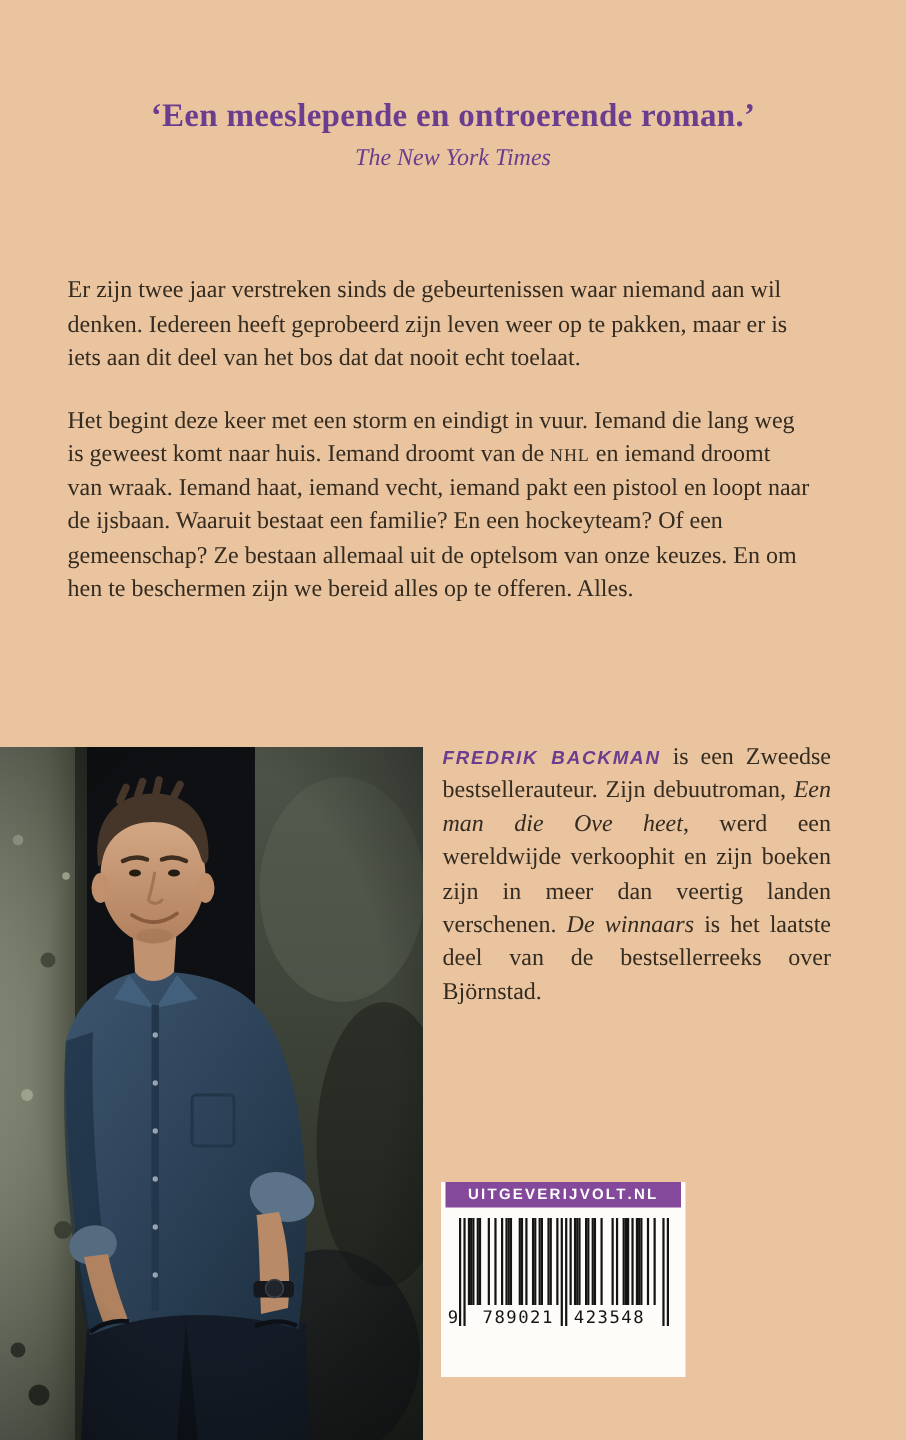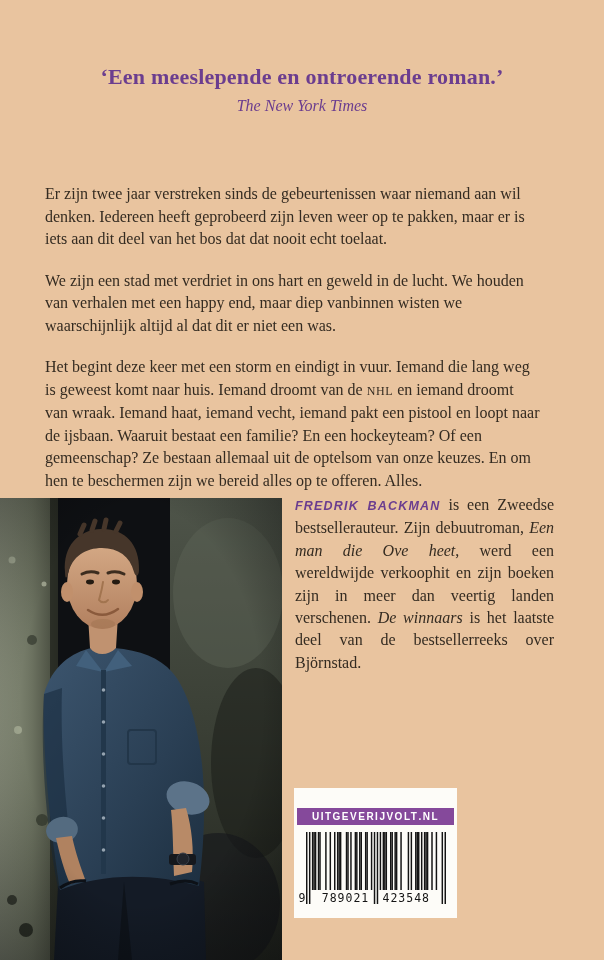--- a/index.html
+++ b/index.html
@@ -24,21 +24,21 @@
   
   .photo{position:absolute; left:0; top:498px; width:282px; height:462px; display:block;}
   
   .bio{position:absolute; left:295px; top:494px; width:259px;
     font-size:16px; line-height:22.4px; text-align:justify;}
   .author-name{font-family:"Liberation Sans", sans-serif; font-weight:bold;
     font-size:12.5px; letter-spacing:1.2px; color:var(--accent);font-style:italic;}
   .btitle{font-style:italic;}
   
   .barcode-box{position:absolute; left:294px; top:788px; width:163px; height:130px; background:var(--box);}
-  .banner{margin:20px 3px 0 3px; height:17px; background:var(--banner); color:#fff;
+  .banner{margin:0 3px 0 3px; height:17px; background:var(--banner); color:#fff;
     font-family:"Liberation Sans", sans-serif; font-size:10px; font-weight:bold;
     letter-spacing:1.5px; display:flex; align-items:center; justify-content:center;}
   .banner .volt{font-weight:900;}
   .barcode-wrap{position:relative; width:140px; margin:7px auto 0 auto; height:90px;}
   .bars{position:absolute; left:0; top:0; width:140px; height:74px;}
   .digits{position:absolute; left:-7px; top:59px; width:154px; height:16px;
     font-family:"DejaVu Sans Mono", monospace; font-size:11.5px; color:#141414;}
   .digits .nine{position:absolute; left:0; top:0;}
   .digits .g1{position:absolute; left:18px; width:58px; top:0; text-align:center; letter-spacing:1px;}
   .digits .g2{position:absolute; left:84px; width:58px; top:0; letter-spacing:1px;}
@@ -48,21 +48,20 @@
 
 <div class="page">
 
   <div class="quote-block">
     <div class="quote-main">‘Een meeslepende en ontroerende roman.’</div>
     <div class="quote-src">The New York Times</div>
   </div>
 
   <div class="synopsis">
     <p>Er zijn twee jaar verstreken sinds de gebeurtenissen waar niemand aan wil denken. Iedereen heeft geprobeerd zijn leven weer op te pakken, maar er is iets aan dit deel van het bos dat dat nooit echt toelaat.</p>
-    <p>We zijn een stad met verdriet in ons hart en geweld in de lucht. We houden van verhalen met een happy end, maar diep vanbinnen wisten we waarschijnlijk altijd al dat dit er niet een was.</p>
     <p><span>Het begint deze keer met een storm en eindigt in vuur. Iemand die lang weg is geweest komt naar huis. Iemand droomt van de</span> <span class="smallcaps">NHL</span> <span>en iemand droomt van wraak. Iemand haat, iemand vecht, iemand pakt een pistool en loopt naar de ijsbaan. Waaruit bestaat een familie? En een hockeyteam? Of een gemeenschap? Ze bestaan allemaal uit de optelsom van onze keuzes. En om hen te beschermen zijn we bereid alles op te offeren. Alles.</span></p>
   </div>
 
   <svg class="photo" viewBox="0 0 282 462" xmlns="http://www.w3.org/2000/svg" aria-hidden="true">
     <defs>
       <linearGradient id="pillar" x1="0" y1="0" x2="1" y2="0">
         <stop offset="0" stop-color="#8e9480"></stop>
           <stop offset=".55" stop-color="#6c7260"></stop>
           <stop offset="1" stop-color="#42463a"></stop>
       </linearGradient>

